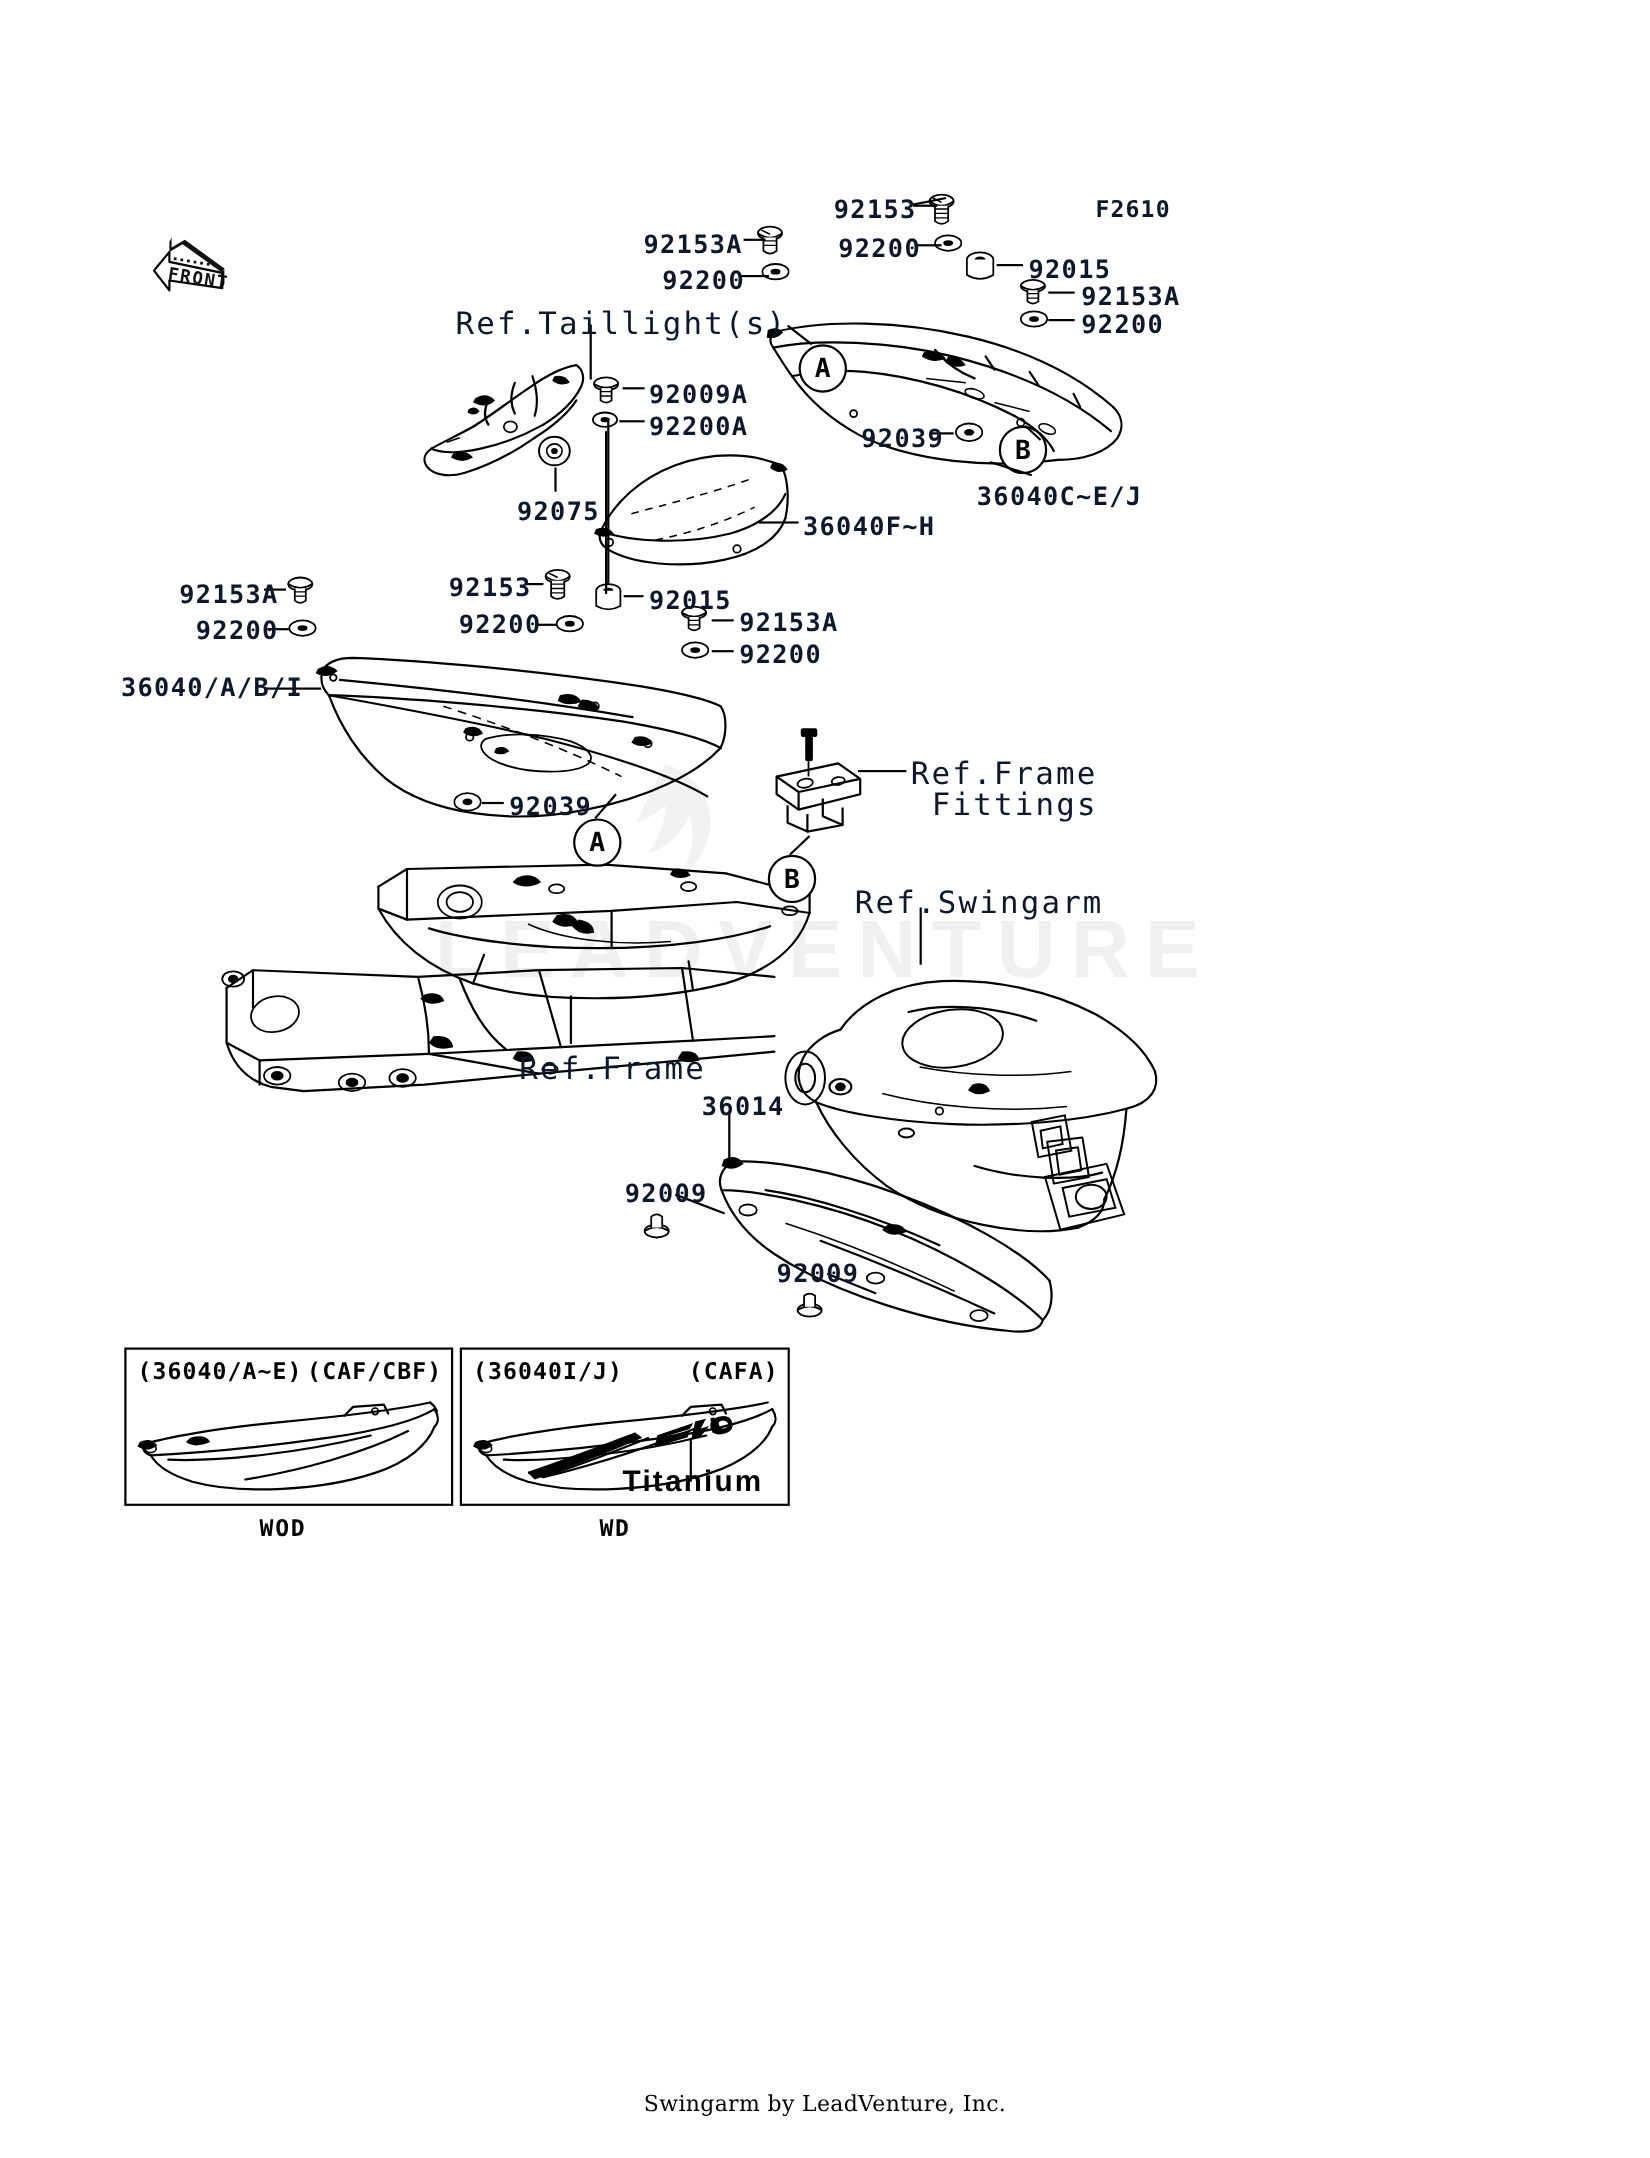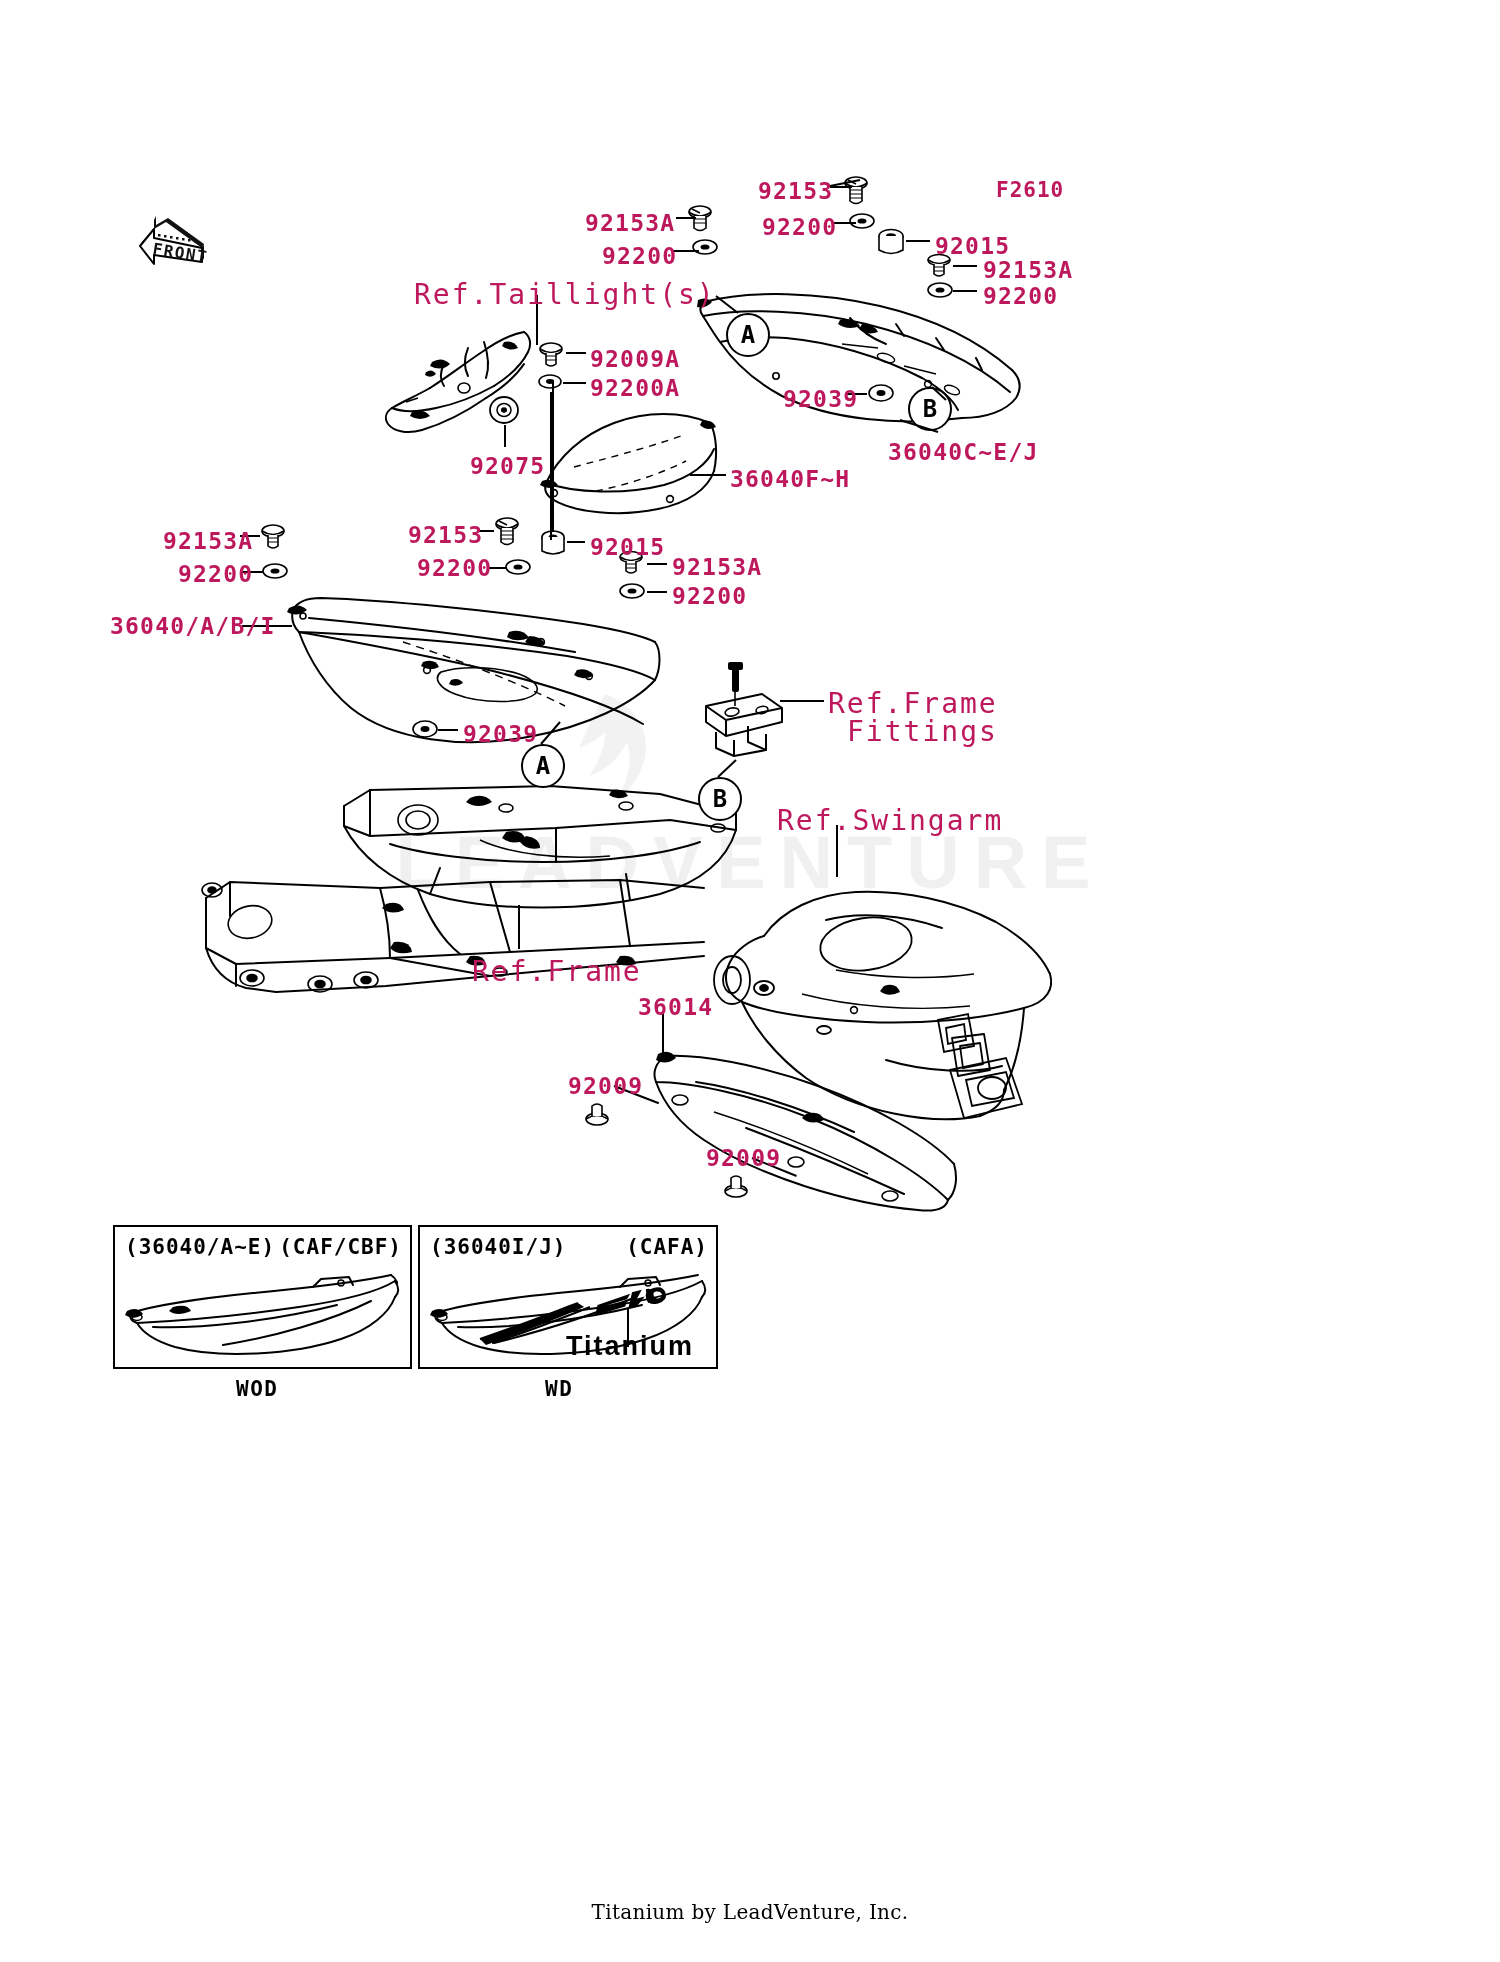--- a/index.html
+++ b/index.html
@@ -12,21 +12,21 @@
 
   
   .lbl{
     position:absolute;
     font-family:"DejaVu Sans Mono","Liberation Mono",monospace;
     font-weight:700;
     font-size:23px;
     letter-spacing:1.2px;
     white-space:nowrap;
     line-height:1;
-    color:#be185d;
+    color:#0f172a;
   }
   .lbl.ref{
     font-weight:400;
     font-size:28px;
     letter-spacing:2.0px;
   }
   .lbl.code{font-size:21px;letter-spacing:1px;font-weight:700;}
 
   
   .leader{position:absolute;background:#000;height:2px;transform-origin:0 50%;}
@@ -701,15 +701,15 @@
         </g>
         <ellipse cx="14" cy="50" rx="5" ry="3.5" fill="none" stroke="#000" stroke-width="1.5"></ellipse>
         <circle cx="220" cy="16" r="3" fill="none" stroke="#000" stroke-width="1.5"></circle>
       </svg>
     </div>
     <div class="vleader" style="left:207px;top:82px;height:38px;"></div>
     <div style="position:absolute;left:146px;top:104px;font-weight:700;font-size:27px;letter-spacing:2px;font-family:Liberation Sans, sans-serif;">Titanium</div>
   </div>
   <div class="vcap" style="left:545px;top:1377px;text-align:center;">WD</div>
 
-  <div id="footer">Titanium by LeadVenture, Inc.</div>
+  <div id="footer">Swingarm by LeadVenture, Inc.</div>
 
 </div>
 
 </body></html>

